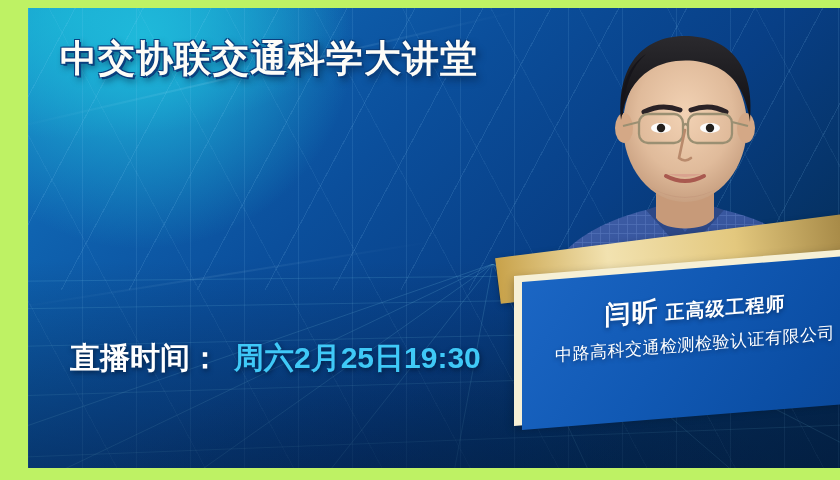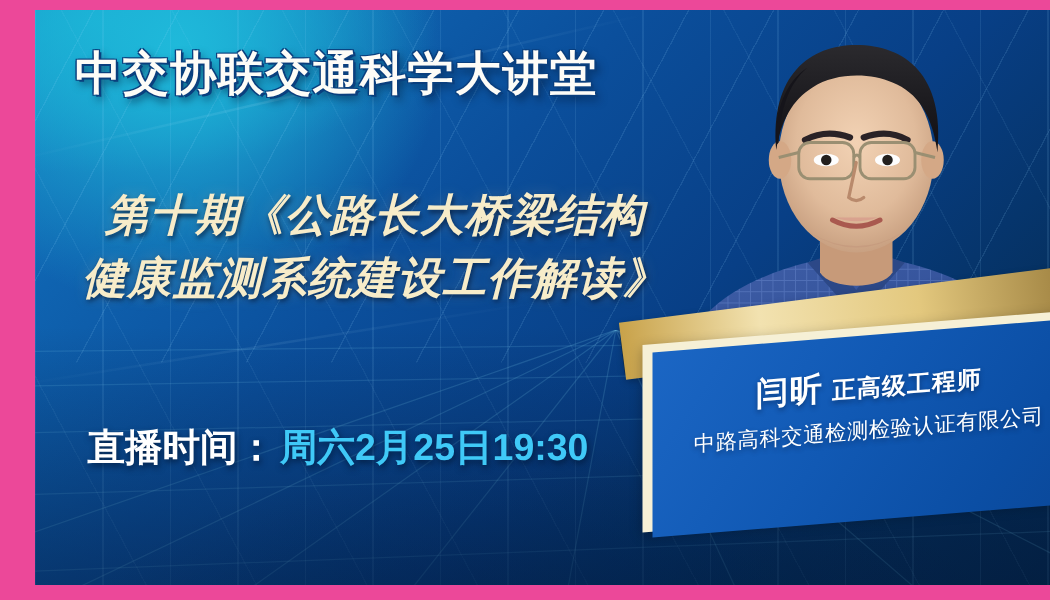--- a/index.html
+++ b/index.html
@@ -5,21 +5,21 @@
   html,body{margin:0;padding:0;}
   body{
     width:840px;height:480px;overflow:hidden;
     background:#ffffff;
     font-family:"Liberation Sans","DejaVu Sans",sans-serif;
   }
 
   
   .poster{
     position:absolute;left:0;top:0;width:840px;height:480px;
-    background:#ec4899;
+    background:#bef264;
   }
   .stage{
     position:absolute;
     left:28px;top:8px;
     width:812px;height:460px;
     overflow:hidden;
     background:#0a4d9e;
   }
 
   
@@ -125,21 +125,21 @@
   .subtitle .ln1{padding-left:18px;}
 
   
   .timeline{
     position:absolute;left:42px;top:330px;
     font-size:30px;font-weight:bold;white-space:nowrap;
     font-family:"Liberation Sans","DejaVu Sans",sans-serif;
     text-shadow:1px 2px 5px rgba(2,22,52,.8);
   }
   .timeline .lbl{color:#ffffff;margin-top:22px;}
-  .timeline .val{color:#3fc9f7;margin-left:4px;}
+  .timeline .val{color:#3fc9f7;margin-left:14px;}
 
   
   .card-zone{
     position:absolute;left:462px;top:250px;width:390px;height:190px;
   }
   .card-border{
     position:absolute;left:24px;top:18px;width:376px;height:150px;
     background:#f6f0d6;
     transform:skewY(-4.6deg);
     transform-origin:left top;
@@ -286,24 +286,20 @@
           <path d="M120 178 q37 24 74 0 q-37 22 -74 0" fill="#c2947a" opacity=".5"></path>
         </g>
       </svg>
     </div>
 
     <div class="dark-slash"></div>
     <div class="gold-slash"></div>
 
     <div class="headline">中交协联交通科学大讲堂</div>
 
-    <div class="subtitle">
-      <span class="ln ln1">第十期《公路长大桥梁结构</span>
-      <span class="ln ln2">健康监测系统建设工作解读》</span>
-    </div>
 
     <div class="timeline">
       <span class="lbl">直播时间：</span><span class="val">周六2月25日19:30</span>
     </div>
 
     <div class="card-zone">
       <div class="card-border"></div>
       <div class="card-face"></div>
       <div class="card-text">
         <div class="card-name-row">

